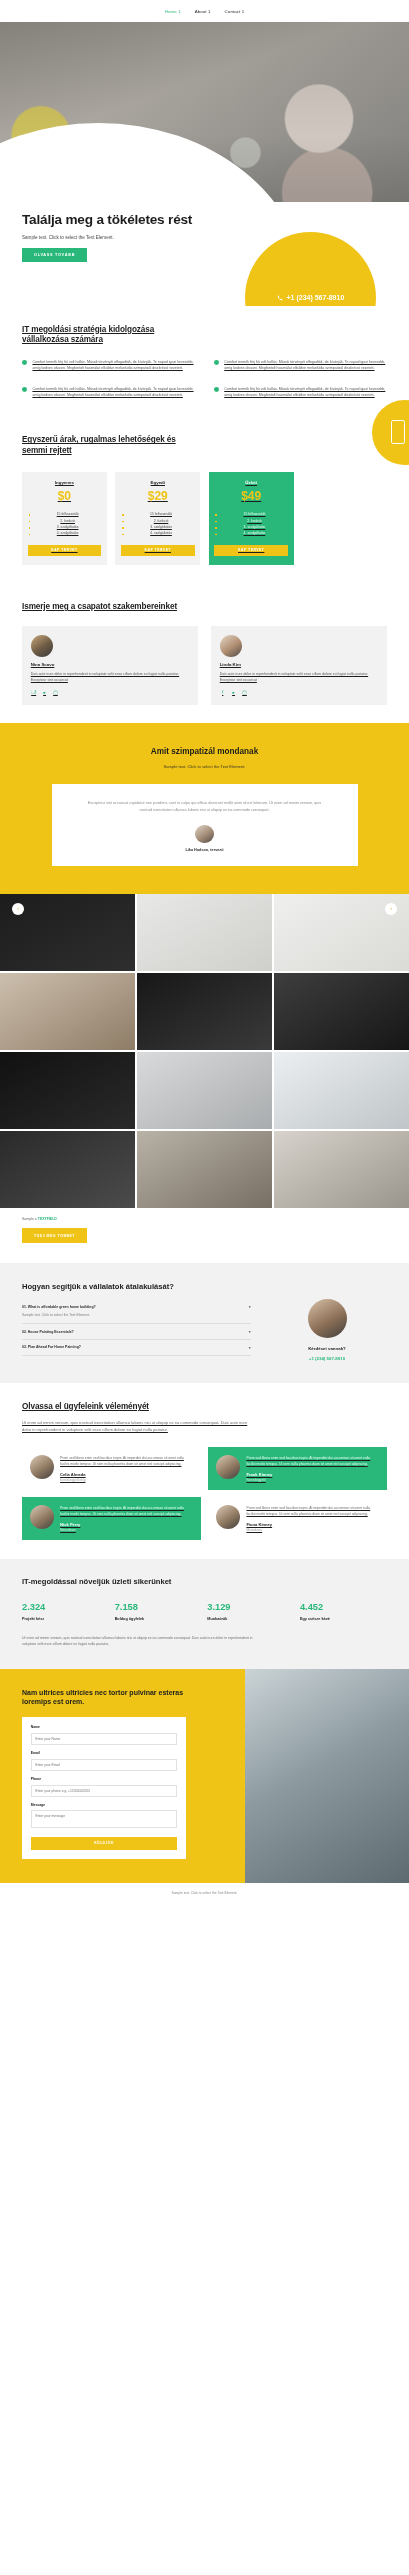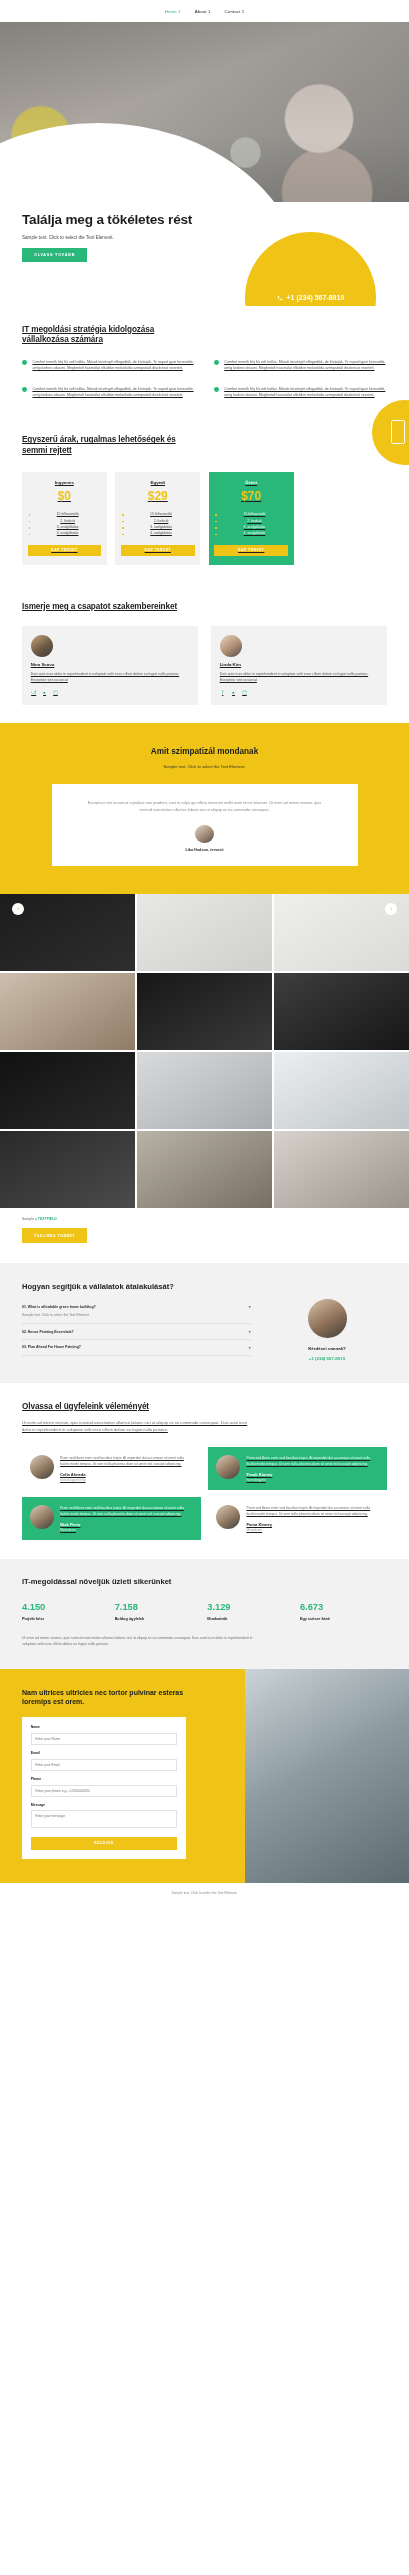--- a/index.html
+++ b/index.html
@@ -244,21 +244,21 @@
           <li>15 felhasználó</li>
           <li>2. funkció</li>
           <li>3. szolgáltatás</li>
           <li>4. szolgáltatás</li>
         </ul>
         <button class="btn-yellow">KAP TERVET</button>
       </div>
 
       <div class="pcard featured">
         <h3>Üzleti</h3>
-        <div class="amount">$70</div>
+        <div class="amount">$49</div>
         <ul>
           <li>15 felhasználó</li>
           <li>2. funkció</li>
           <li>3. szolgáltatás</li>
           <li>4. szolgáltatás</li>
         </ul>
         <button class="btn-yellow">KAP TERVET</button>
       </div>
 
 
@@ -392,33 +392,33 @@
           <div class="role">Menedzser</div>
         </div>
       </div>
     </div>
   </section>
 
   <section class="stats">
     <h2>IT-megoldással növeljük üzleti sikerünket</h2>
     <div class="stat-row">
       <div class="stat">
-        <div class="n">4.150</div>
+        <div class="n">2.324</div>
         <div class="l">Projekt kész</div>
       </div>
       <div class="stat">
         <div class="n">7.158</div>
         <div class="l">Boldog ügyfelek</div>
       </div>
       <div class="stat">
         <div class="n">3.129</div>
         <div class="l">Munkaórák</div>
       </div>
       <div class="stat">
-        <div class="n">6.673</div>
+        <div class="n">4.452</div>
         <div class="l">Egy csésze kávé</div>
       </div>
     </div>
     <p class="note">Ut enim ad minim veniam, quis nostrud exercitation ullamco laboris nisi ut aliquip ex ea commodo consequat. Duis aute irure dolor in reprehenderit in voluptate velit esse cillum dolore eu fugiat nulla pariatur.</p>
   </section>
 
   <section class="contact">
     <div class="photo"></div>
     <h2>Nam ultrices ultricies nec tortor pulvinar esteras loremips est orem.</h2>
     <form class="form">

